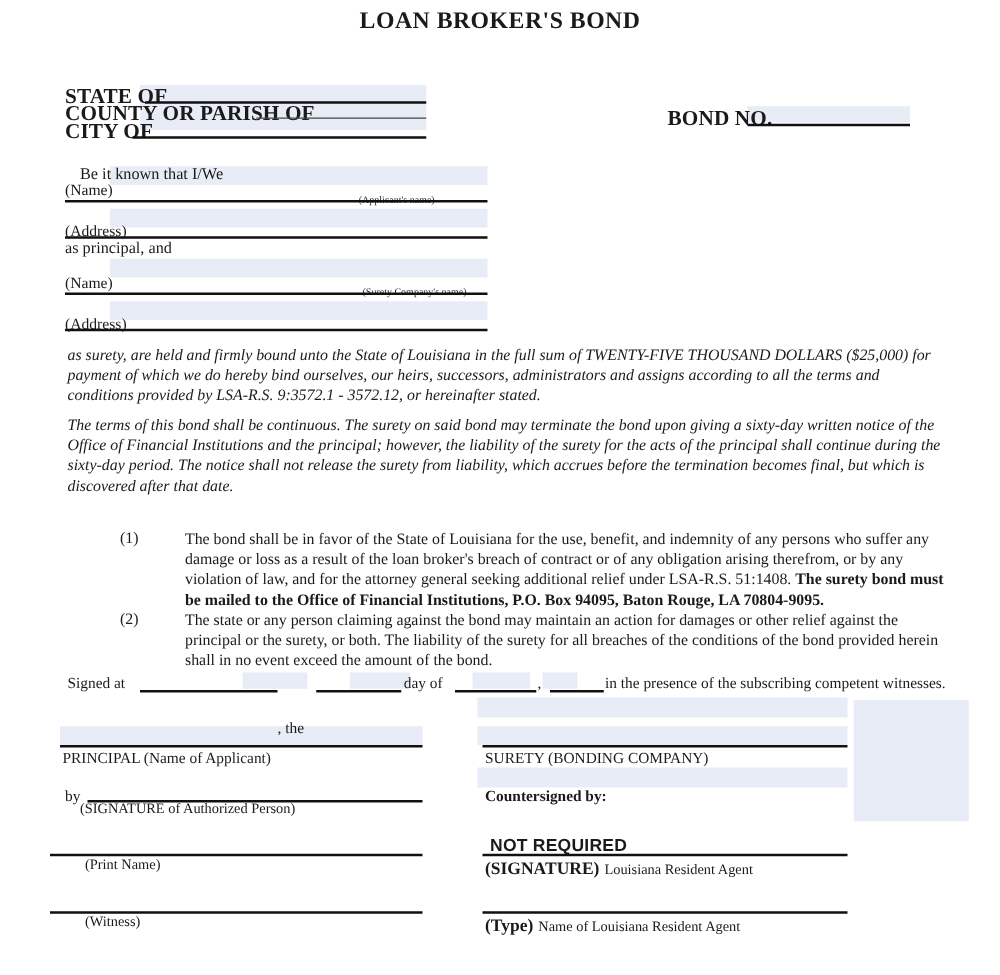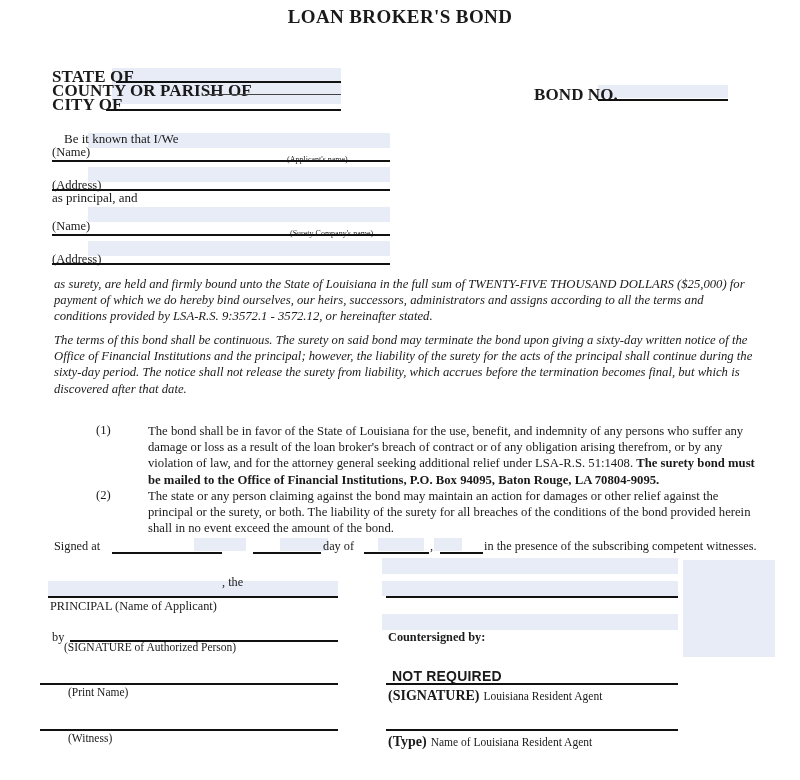--- a/index.html
+++ b/index.html
@@ -211,20 +211,21 @@
   <div class="rule" style="left:70px; top:640px; width:268px;"></div>
   <div class="abs sig-small" style="left:64px; top:641px;">(SIGNATURE of Authorized Person)</div>
 
   <div class="rule" style="left:40px; top:683px; width:298px;"></div>
   <div class="abs sig-small" style="left:68px; top:686px;">(Print Name)</div>
 
   <div class="rule" style="left:40px; top:729px; width:298px;"></div>
   <div class="abs sig-small" style="left:68px; top:732px;">(Witness)</div>
 
   <div class="rule" style="left:386px; top:596px; width:292px;"></div>
+  <div class="abs sig-label" style="left:388px; top:599px;">SURETY (BONDING COMPANY)</div>
 
   <div class="abs sig-label" style="left:388px; top:630px;font-weight:bold;">Countersigned by:</div>
 
   <div class="abs notreq" style="left:392px; top:668px;font-weight:bold;">NOT REQUIRED</div>
   <div class="rule" style="left:386px; top:683px; width:292px;"></div>
   <div class="abs" style="left:388px; top:686px;">
     <span class="bold-lg">(SIGNATURE)</span><span class="sig-small" style="margin-left:4px;text-align:center;">Louisiana Resident Agent</span>
   </div>
 
   <div class="rule" style="left:386px; top:729px; width:292px;"></div>

